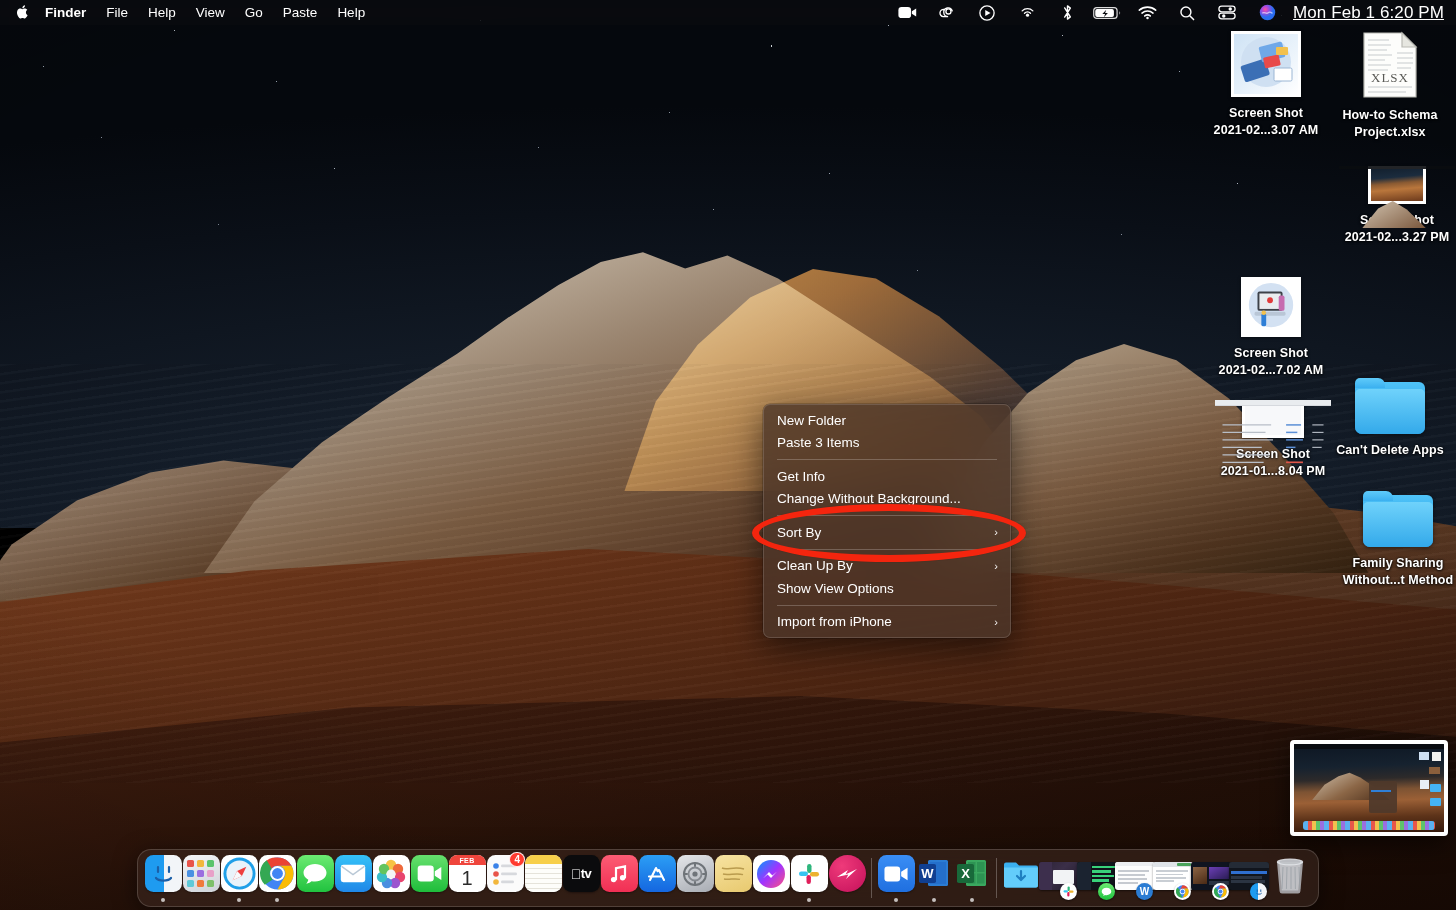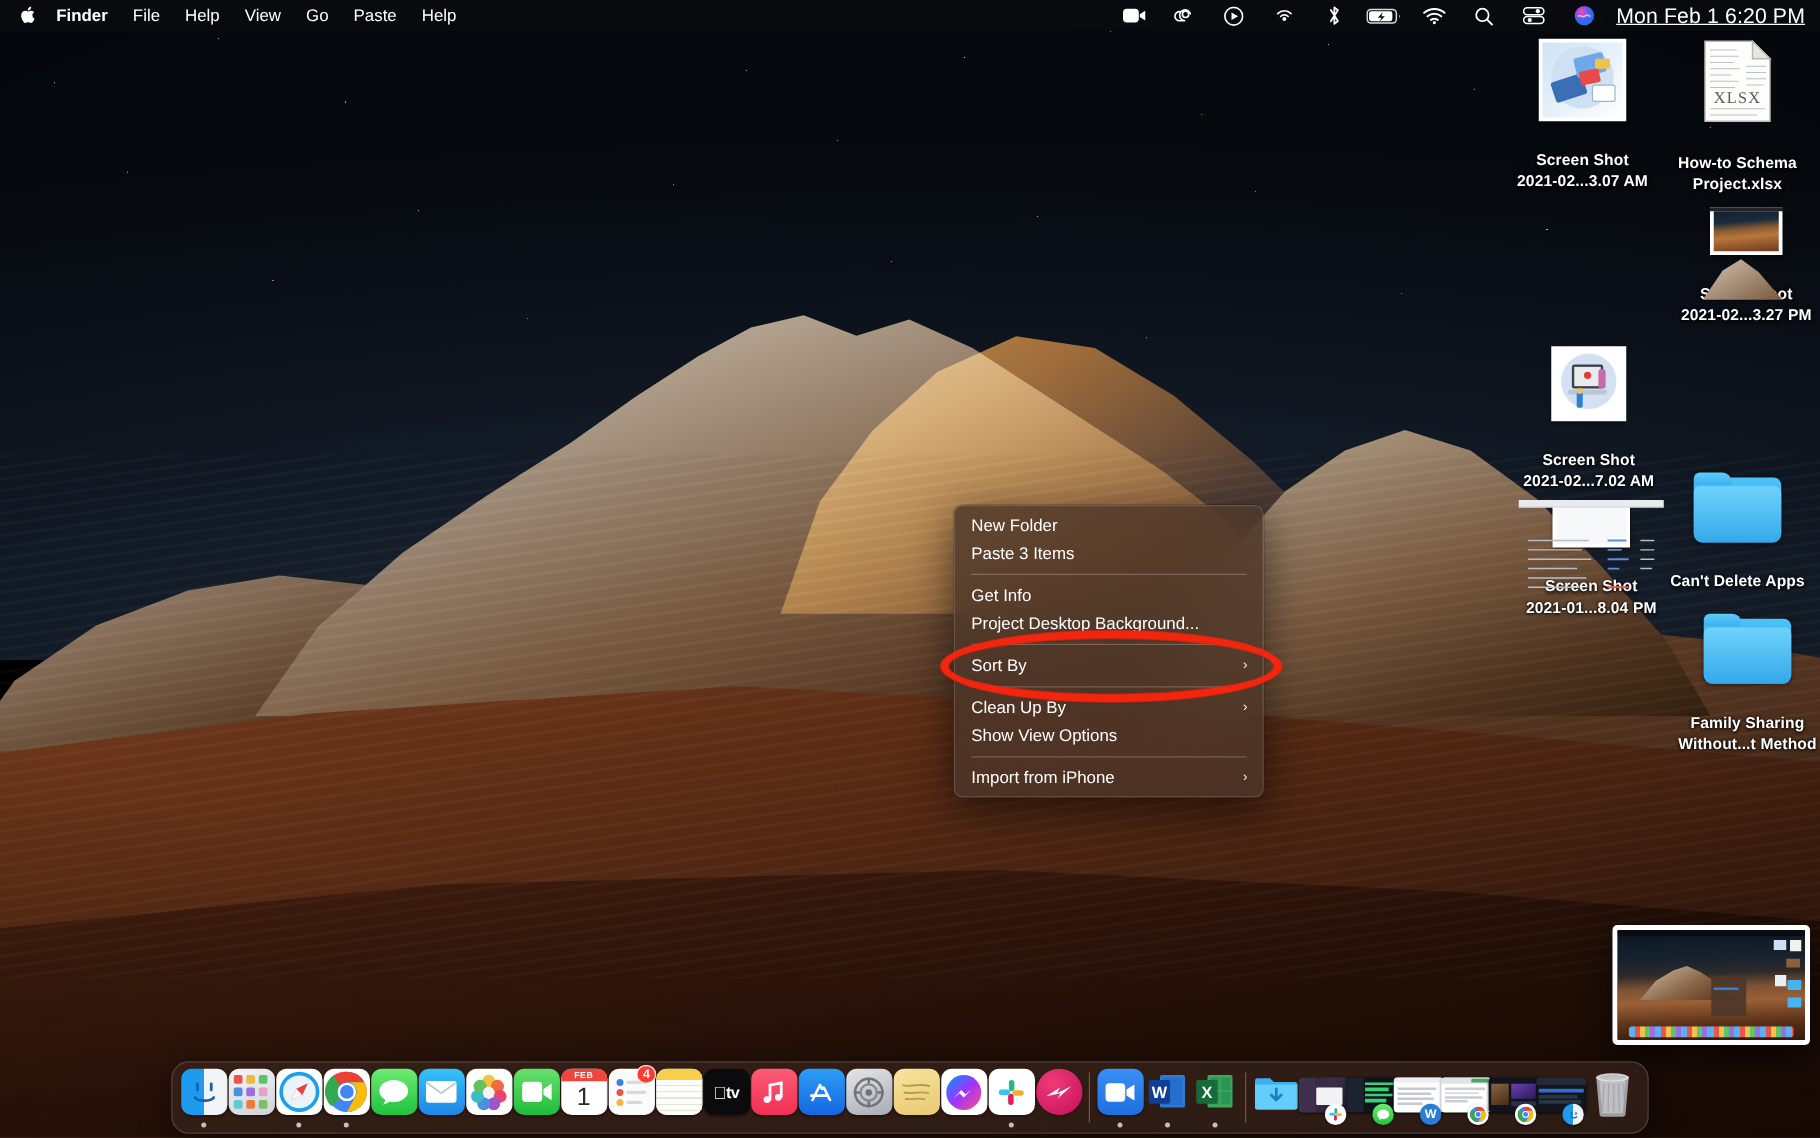--- a/index.html
+++ b/index.html
@@ -115,21 +115,21 @@
   .mb-status { width:40px; display:flex; align-items:center; justify-content:center; cursor:default; }
   .mb-clock { font-size:17px; padding-left:6px; white-space:nowrap; letter-spacing:.1px;text-decoration:underline; }
 
   
   .desk-icon {
     position:absolute; width:116px; text-align:center; cursor:default;
     display:flex; flex-direction:column; align-items:center; z-index:20;
   }
   .di-thumb { display:flex; justify-content:center; }
   .di-label {
-    margin-top:23px; color:#fff; font-size:12.5px; font-weight:bold;
+    margin-top:8px; color:#fff; font-size:12.5px; font-weight:bold;
     line-height:1.35; text-shadow:0 1px 3px rgba(0,0,0,.95), 0 0 2px rgba(0,0,0,.9);
     letter-spacing:.1px; word-break:break-word;
   }
   
   .shot { background:#fff; padding:3px; box-shadow:0 1px 3px rgba(0,0,0,.55); }
 
   .folder-ico { width:70px; height:56px; position:relative; filter:drop-shadow(0 1px 2px rgba(0,0,0,.5)); }
   .folder-back { position:absolute; left:0; top:4px; width:70px; height:52px; border-radius:6px 6px 7px 7px;
      background:linear-gradient(180deg,#4fc3f7 0%,#2196e8 100%); }
   .folder-tab { position:absolute; left:0; top:0; width:30px; height:10px; border-radius:5px 7px 0 0;
@@ -473,21 +473,21 @@
       <span>New Folder</span>
     </div>
     <div class="ctx-item">
       <span>Paste 3 Items</span>
     </div>
     <div class="ctx-sep"></div>
     <div class="ctx-item">
       <span>Get Info</span>
     </div>
     <div class="ctx-item">
-      <span>Project Desktop Background...</span>
+      <span>Change Without Background...</span>
     </div>
     <div class="ctx-sep"></div>
     <div class="ctx-item">
       <span>Sort By</span>
       <span class="ctx-arrow">›</span>
     </div>
     <div class="ctx-sep"></div>
     <div class="ctx-item">
       <span>Clean Up By</span>
       <span class="ctx-arrow">›</span>

